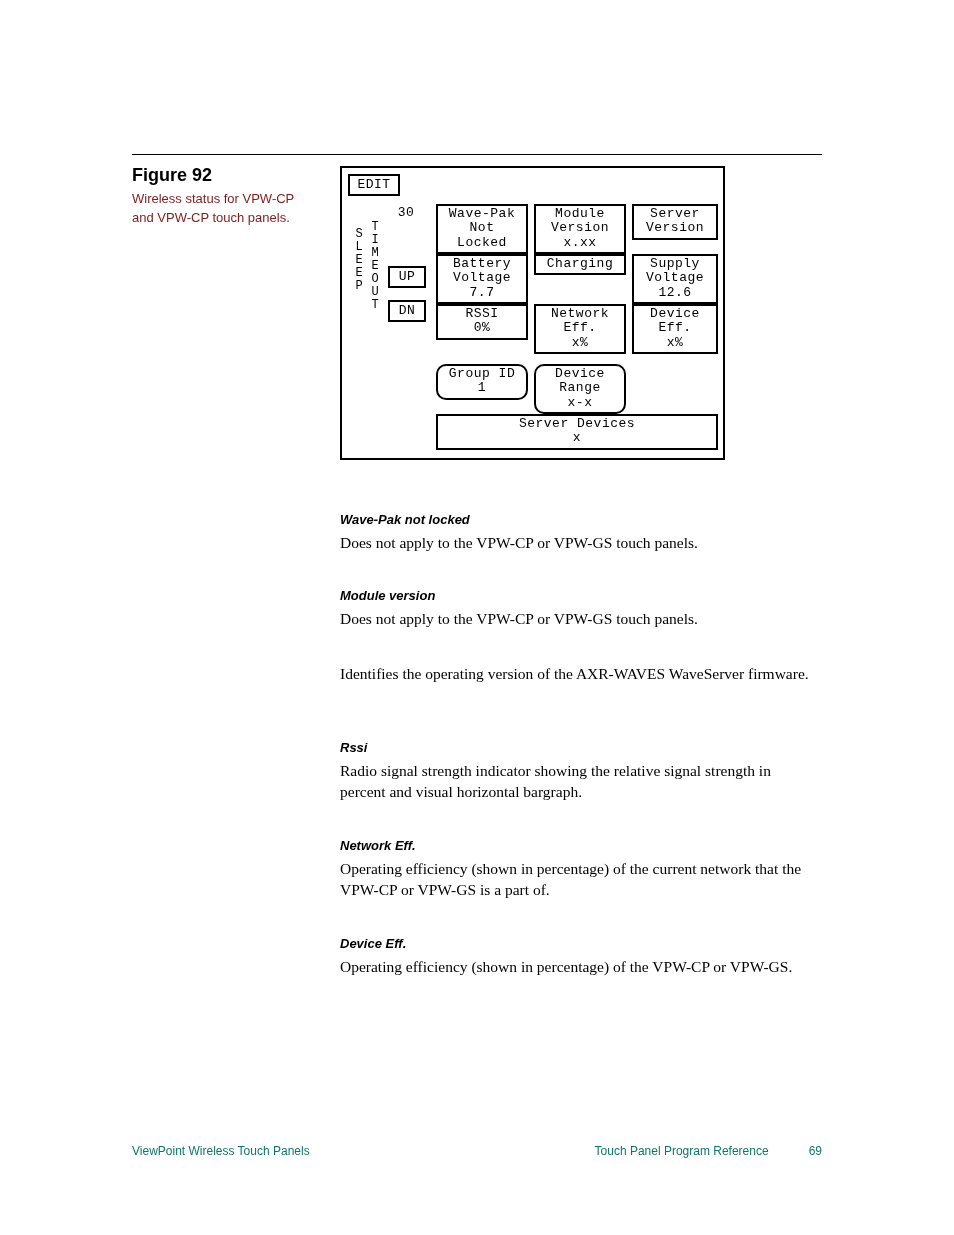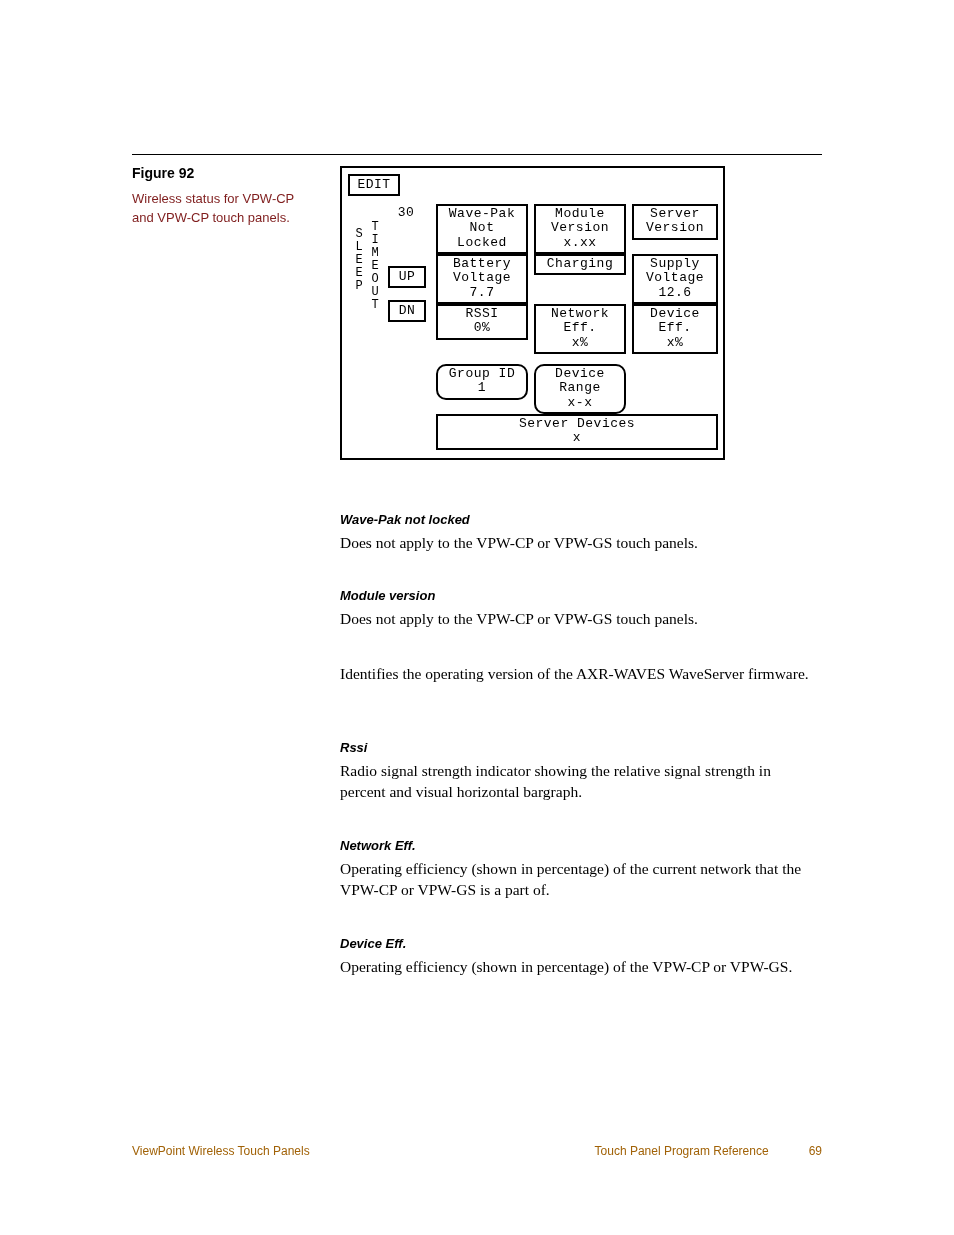--- a/index.html
+++ b/index.html
@@ -21,21 +21,21 @@
     top: 154px;
     width: 690px;
     border-top: 1.5px solid #000;
   }
   .fig-label {
     position: absolute;
     left: 132px;
     top: 165px;
     font-family: Arial, Helvetica, sans-serif;
     font-weight: bold;
-    font-size: 14px;
+    font-size: 18px;
   }
   .fig-caption {
     position: absolute;
     left: 132px;
     top: 190px;
     width: 170px;
     font-family: Arial, Helvetica, sans-serif;
     font-size: 13px;
     line-height: 1.45;
     color: #7f1d1d;
@@ -123,21 +123,21 @@
   .sec4 { top: 740px; }
   .sec5 { top: 838px; }
   .sec6 { top: 936px; }
 
   .footer {
     position: absolute;
     left: 132px; right: 0; top: 1144px;
     width: 690px;
     font-family: Arial, Helvetica, sans-serif;
     font-size: 12px;
-    color: #a16207;
+    color: #0f766e;
     display: flex;
     justify-content: space-between;
   }
   .footer .right { display:flex; gap: 40px; }
 </style>
 </head>
 <body>
 
 <div class="page">
 

